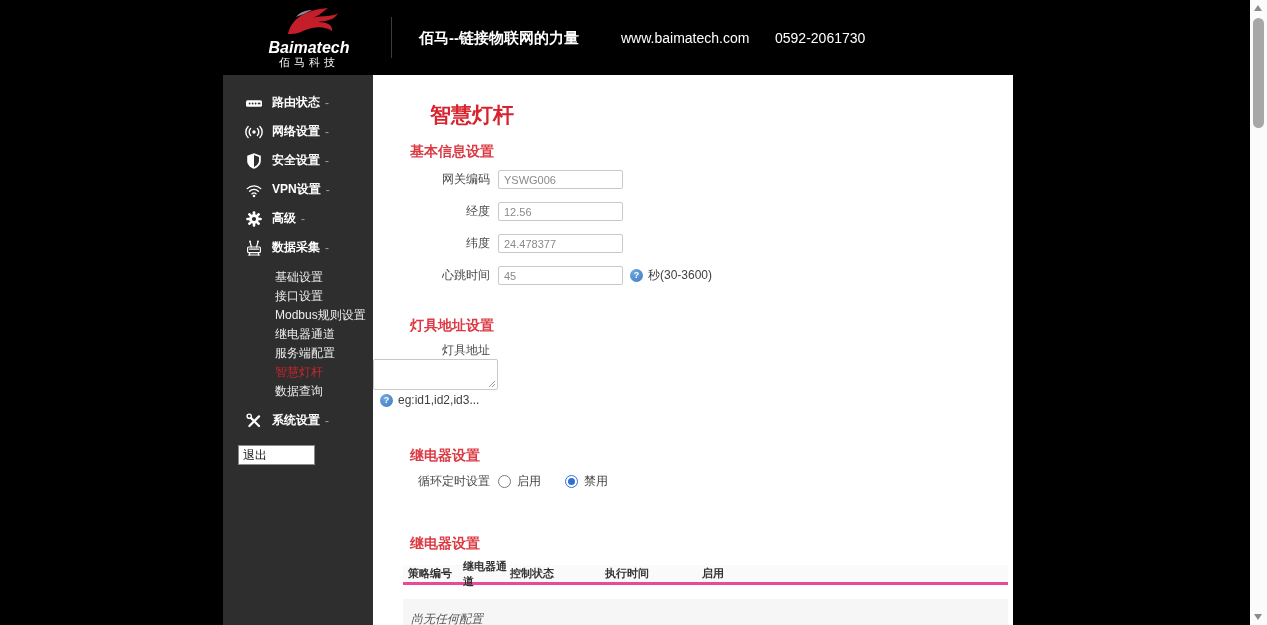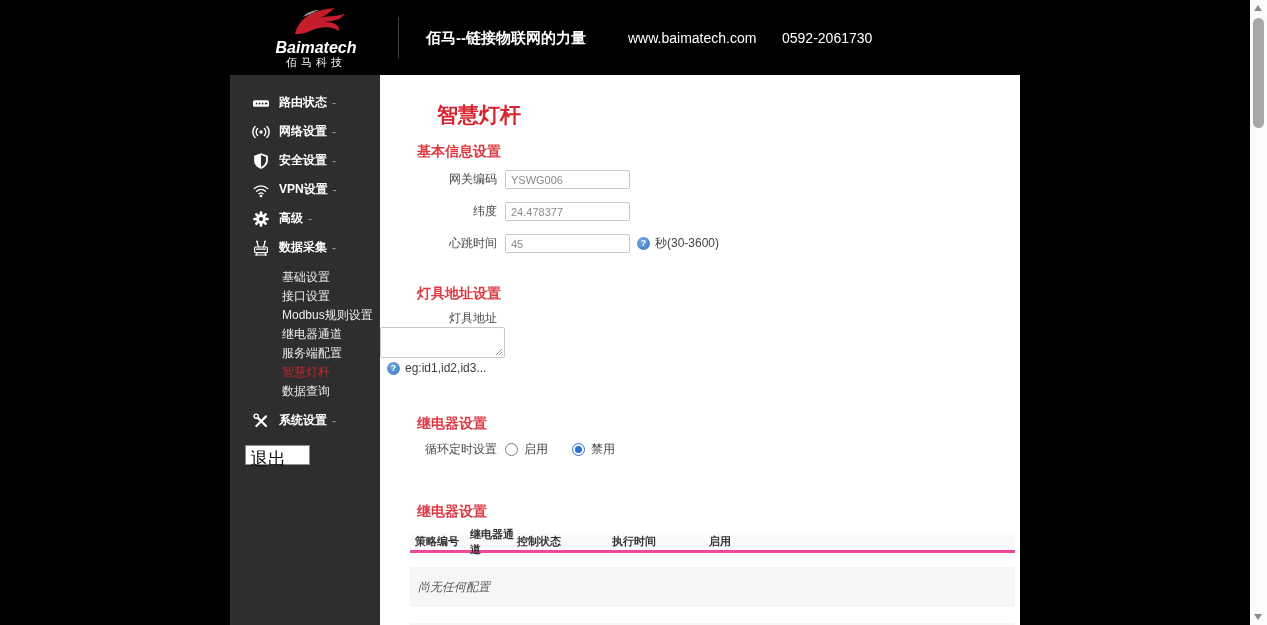--- a/index.html
+++ b/index.html
@@ -1,21 +1,21 @@
 <!DOCTYPE html>
 <html><head>
 <meta charset="utf-8">
 <style>
   * { margin:0; padding:0; box-sizing:border-box; }
   html,body { background:#000; }
   body { font-family:"Liberation Sans","DejaVu Sans",sans-serif; }
   .stage { position:relative; width:1267px; height:625px; background:#000; overflow:hidden; }
 
   
-  .page { position:absolute; left:230px; top:0; width:790px; height:625px; }
+  .page { position:absolute; left:223px; top:0; width:790px; height:625px; }
 
   
   .topbar { position:relative; height:75px; background:#000; }
   .logo { position:absolute; left:25px; top:5px; width:122px; text-align:center; cursor:pointer; }
   .logo svg { display:block; margin:0 auto; }
   .brand { color:#fff; font-style:italic; font-weight:bold; font-size:16px; line-height:17px; }
   .brand-cn { color:#f2f2f2; font-size:11px; letter-spacing:4px; line-height:13px; }
   .top-divider { position:absolute; left:168px; top:17px; width:1px; height:41px; background:#3c3c3c; }
   .slogan { position:absolute; left:196px; top:29px; color:#fff; font-size:15px; font-weight:bold; white-space:nowrap; }
   .website { position:absolute; left:398px; top:30px; color:#fff; font-size:14px; }
@@ -26,21 +26,21 @@
 
   
   .sidebar { width:150px; background:#2e2e2e; position:relative; flex:none; padding-top:13px; }
   .nav-item { display:flex; align-items:center; height:29px; padding-left:21px; color:#fff; font-size:12px; font-weight:bold; cursor:pointer; }
   .nav-item .icon { width:20px; height:18px; margin-right:8px; display:flex; align-items:center; justify-content:center; flex:none; }
   .caret { color:#a0a0a0; margin-left:5px; font-size:12px; font-weight:normal; }
   .submenu { padding:6px 0 2px 52px; }
   .submenu-item { height:19px; line-height:19px; font-size:12px; color:#ededed; cursor:pointer; white-space:nowrap; }
   .submenu-item.active { color:#c6262e; }
   .system-item { margin-top:3px; }
-  .logout-btn { display:block; margin:10px 0 0 15px; width:65px; height:20px; background:#fff; border:1px solid #8a8a8a; font-size:18px; color:#111; text-align:left; padding:1px 4px; cursor:pointer; font-family:inherit; }
+  .logout-btn { display:block; margin:10px 0 0 15px; width:77px; height:20px; background:#fff; border:1px solid #8a8a8a; font-size:12px; color:#111; text-align:left; padding:1px 4px; cursor:pointer; font-family:inherit; }
 
   
   .main { flex:1; background:#fff; position:relative; overflow:hidden; }
   .page-title { margin:26px 0 0 57px; font-size:21px; font-weight:bold; color:#d8232f; }
   .section-title { margin-left:37px; font-size:14px; font-weight:bold; color:#dc3b44; }
   .sec-basic { margin-top:14px; }
   .sec-addr { margin-top:32px;font-family:Liberation Mono, monospace; }
   .sec-timer { margin-top:40px; }
   .sec-relay { margin-top:45px; }
 
@@ -219,20 +219,24 @@
 
         <h1 class="page-title">智慧灯杆</h1>
 
         <div class="section-title sec-basic">基本信息设置</div>
         <div class="form-rows">
           <div class="form-row">
             <span class="form-label">网关编码</span>
             <input class="text-input" type="text" value="YSWG006" style="">
           </div>
           <div class="form-row">
+            <span class="form-label">经度</span>
+            <input class="text-input" type="text" value="12.56" style="">
+          </div>
+          <div class="form-row">
             <span class="form-label">纬度</span>
             <input class="text-input" type="text" value="24.478377" style="">
           </div>
           <div class="form-row">
             <span class="form-label">心跳时间</span>
             <input class="text-input" type="text" value="45" style="">
             <span class="hint-wrap">
               <span class="help-icon">?</span>
               <span class="hint-text">秒(30-3600)</span>
             </span>

